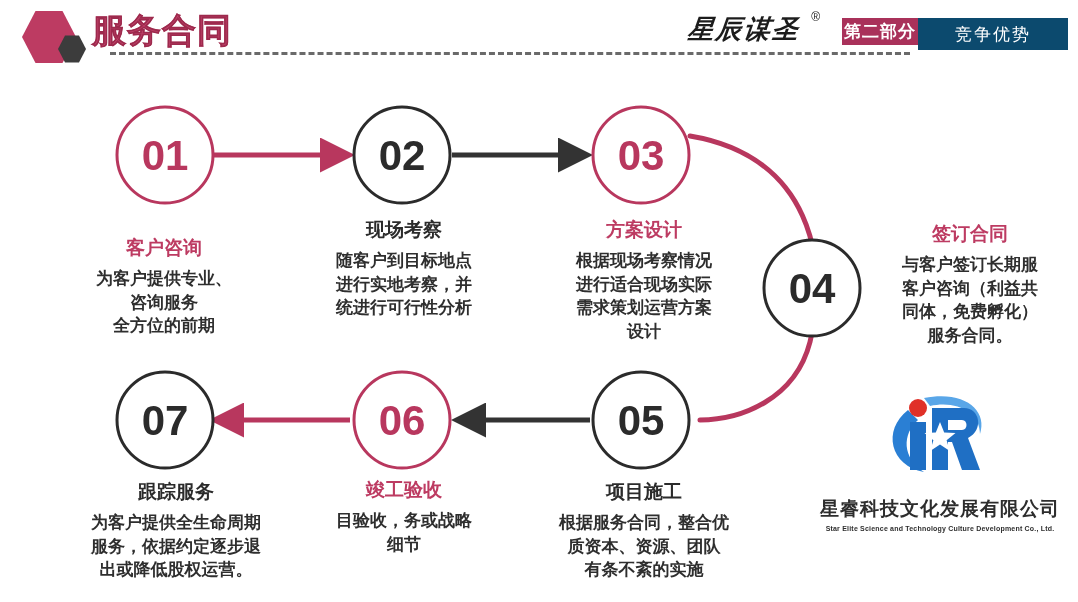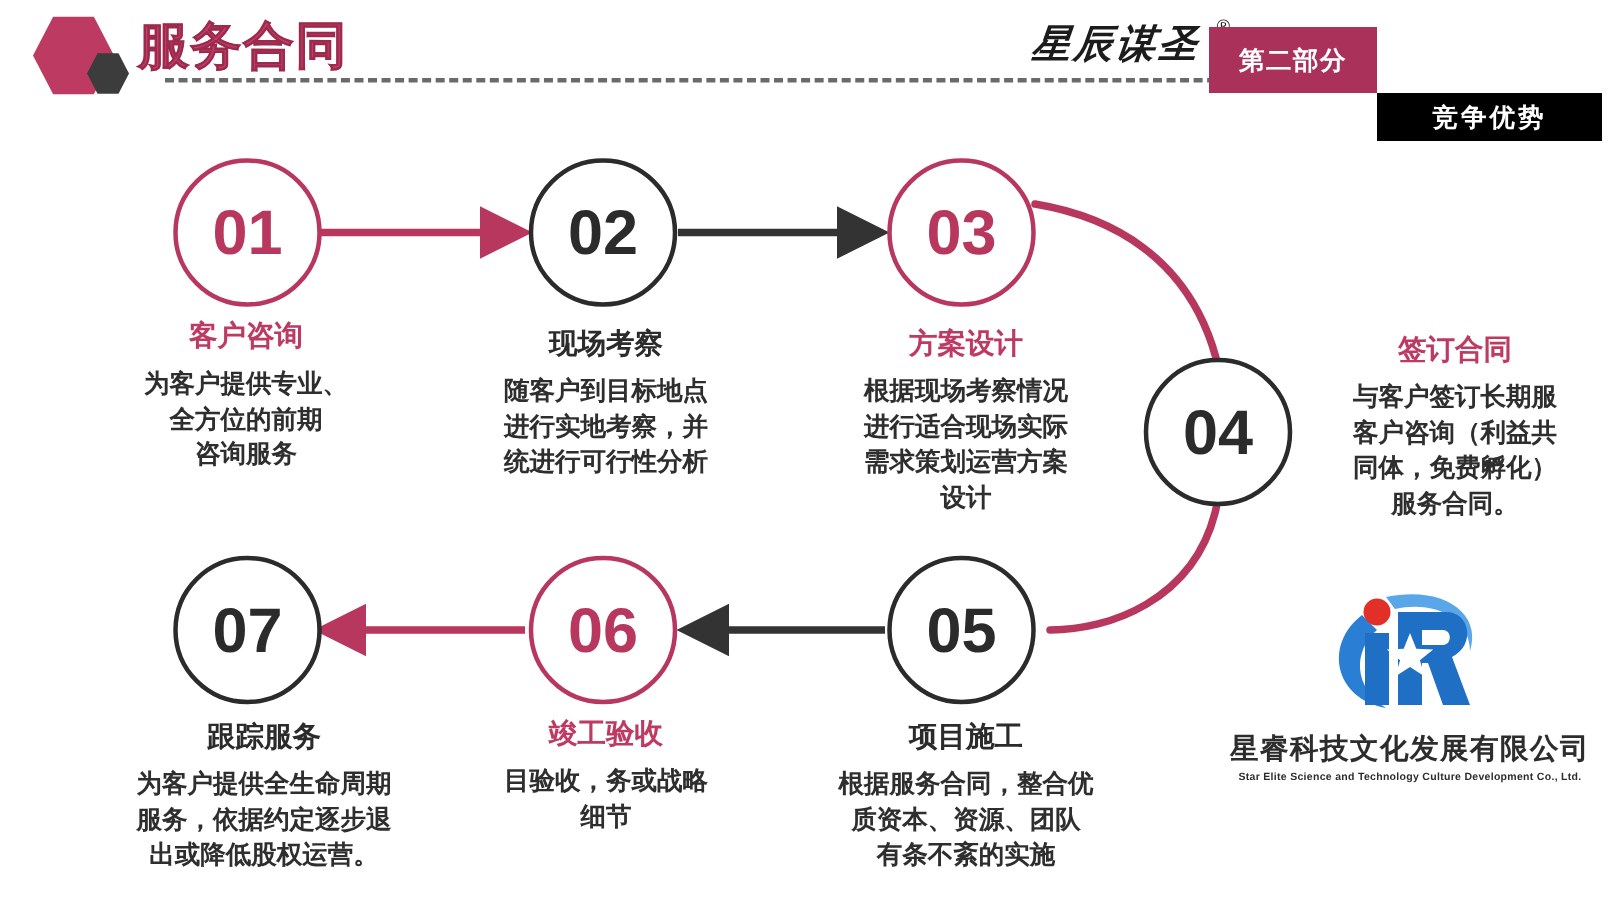--- a/index.html
+++ b/index.html
@@ -67,42 +67,41 @@
   }
   #brand-reg {
     position: absolute;
     right: 258px; top: 10px;
     font-size: 12px;
     color: #1c1c1c;
   }
   #badge-part {
     position: absolute;
     right: 160px; top: 18px;
-    height: 44px;
-    padding: 0 20px;
+    height: 27px;
+    padding: 0 2px;
     background: #a9315a;
     color: #ffffff;
     font-size: 17px;
     font-weight: bold;
     letter-spacing: 1px;
     display: flex; align-items: center; justify-content: center;
     white-space: nowrap;
   }
   #badge-topic {
     position: absolute;
     right: 10px; top: 18px;
     width: 150px; height: 32px;
-    background: #000000;
+    background: #0c4a6e;
     color: #ffffff;
     font-size: 17px;
-    font-weight: bold;
+    font-weight: normal;
     letter-spacing: 2px;
     display: flex; align-items: center; justify-content: center;
     white-space: nowrap;
-    margin-top: 44px;
   }
 
   
   #diagram {
     position: absolute; left: 0; top: 60px;
     width: 1078px; height: 420px;
   }
 
   
   .node-text {
@@ -118,21 +117,21 @@
   }
   .node-title.pink { color: #bd3b62; }
   .node-title.dark { color: #2b2b2b; }
   .node-desc {
     font-size: 17px;
     font-weight: bold;
     color: #2e2e2e;
     line-height: 1.38;
   }
 
-  #t01 { left: 48px;  top: 213px; width: 232px; }
+  #t01 { left: 48px;  top: 236px; width: 232px; }
   #t02 { left: 288px; top: 218px; width: 232px; }
   #t03 { left: 528px; top: 218px; width: 232px; }
   #t04 { left: 866px; top: 222px; width: 208px; }
   #t05 { left: 524px; top: 480px; width: 240px; }
   #t06 { left: 291px; top: 478px; width: 226px; }
   #t07 { left: 56px;  top: 480px; width: 240px; }
 
   
   #logo-block {
     position: absolute;
@@ -140,21 +139,21 @@
     width: 268px;
     text-align: center;
   }
   #logo-mark { display: block; margin: 0 auto; }
   #logo-cn {
     font-family: "Liberation Serif", "DejaVu Serif", serif;
     font-size: 19px;
     font-weight: bold;
     color: #2d2d2d;
     letter-spacing: 1px;
-    margin-top: 8px;
+    margin-top: 18px;
     white-space: nowrap;
   }
   #logo-en {
     font-size: 7px;
     font-weight: bold;
     color: #2d2d2d;
     letter-spacing: 0.2px;
     margin-top: 3px;
     white-space: nowrap;
   }
@@ -237,22 +236,22 @@
     <g>
       <circle cx="165" cy="360" r="48" fill="#ffffff" stroke="#2b2b2b" stroke-width="3"></circle>
       <text x="165" y="360" text-anchor="middle" dominant-baseline="central" font-family="Liberation Sans, sans-serif" font-size="42" font-weight="bold" fill="#2b2b2b">07</text>
     </g>
   </svg>
 
   <div id="t01" class="node-text">
     <div class="node-title pink">客户咨询</div>
     <div class="node-desc">
       <div>为客户提供专业、</div>
+      <div>咨询服务</div>
       <div>全方位的前期</div>
-      <div>咨询服务</div>
     </div>
   </div>
 
   <div id="t02" class="node-text">
     <div class="node-title dark">现场考察</div>
     <div class="node-desc">
       <div>随客户到目标地点</div>
       <div>进行实地考察，并</div>
       <div>统进行可行性分析</div>
     </div>

